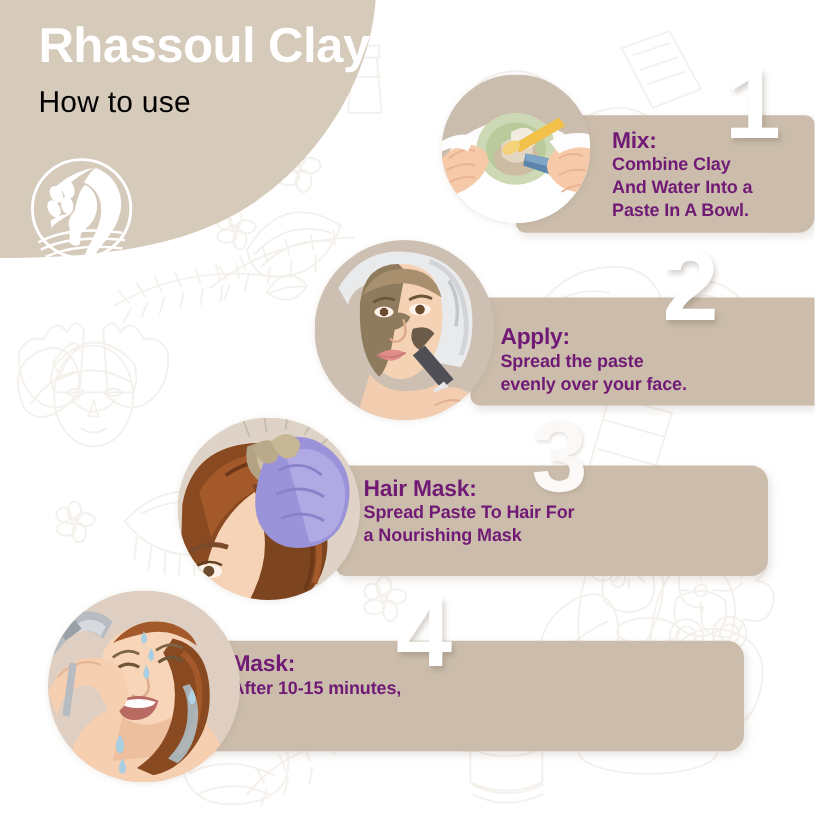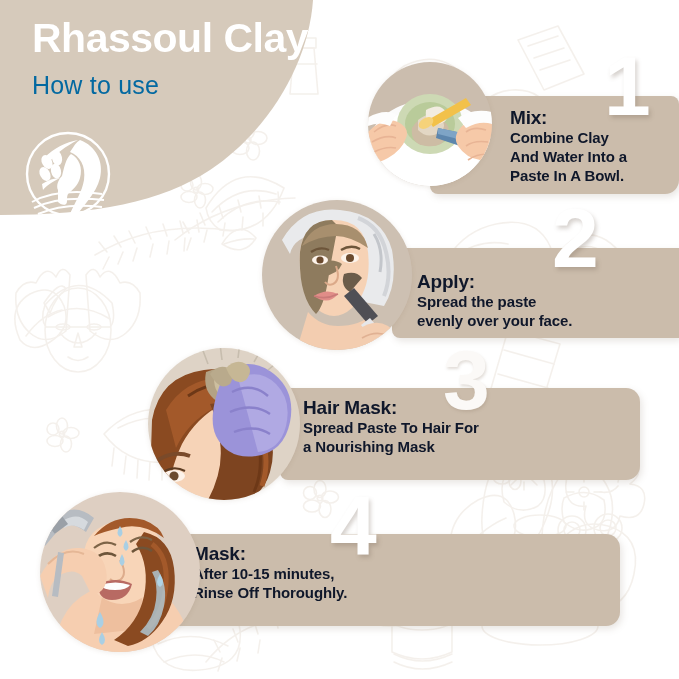--- a/index.html
+++ b/index.html
@@ -15,21 +15,21 @@
   .bg-pattern{position:absolute;inset:0;width:679px;height:679px;z-index:0;opacity:.55;}
 
   
   .header-shape{position:absolute;left:0;top:0;width:420px;height:215px;z-index:2;}
   .title-wrap{position:absolute;left:32px;top:18px;z-index:4;}
   .title{
     font-size:41px;font-weight:700;letter-spacing:-.5px;line-height:1;
     color:#ffffff;white-space:nowrap;
   }
   .subtitle{
-    margin-top:14px;font-size:25px;font-weight:400;color:#0369a1;
+    margin-top:14px;font-size:25px;font-weight:400;color:#000000;
     letter-spacing:.2px;line-height:1;
   }
   
   .title-overlay{
     position:absolute;left:32px;top:18px;z-index:3;
     font-size:41px;font-weight:700;letter-spacing:-.5px;line-height:1;
     color:#cbb9a6;white-space:nowrap;
   }
 
   
@@ -40,21 +40,21 @@
          box-shadow:0 1px 5px rgba(120,100,80,.13);}
   .p1{left:368px;top:62px;width:124px;height:124px;}
   .p2{left:262px;top:200px;width:150px;height:150px;}
   .p3{left:148px;top:348px;width:152px;height:152px;}
   .p4{left:40px;top:492px;width:160px;height:160px;}
 
   
   .panel{
     position:absolute;background:#cbbcab;z-index:5;
     box-shadow:2px 3px 7px rgba(130,112,95,.18);
-    color:#0f172a;box-sizing:border-box;
+    color:#701a75;box-sizing:border-box;
   }
   .panel .hd{font-size:19px;font-weight:700;line-height:1.12;letter-spacing:-.2px;}
   .panel .bd{font-size:15px;font-weight:700;line-height:1.27;letter-spacing:-.1px;}
 
   .panel1{left:430px;top:96px;width:249px;height:98px;border-radius:8px 8px 14px 8px;
           padding:11px 0 0 80px;}
   .panel2{left:392px;top:248px;width:287px;height:90px;border-radius:8px 0 0 8px;
           padding:23px 0 0 25px;}
   .panel3{left:280px;top:388px;width:360px;height:92px;border-radius:8px 14px 14px 8px;
           padding:9px 0 10px 23px;}
@@ -434,21 +434,20 @@
 
       <g stroke="#c7bdae" stroke-width="1.6" fill="none">
         <path d="M60 16 l-6 -16 M74 12 l-2 -16 M90 10 l2 -16 M106 14 l8 -14 M120 22 l12 -10"></path>
       </g>
     </svg>
   </div>
 
   <div class="panel panel4">
     <div class="hd">Mask:</div>
     <div class="bd">After 10-15 minutes,</div>
-    <div class="bd">Rinse Off Thoroughly.</div>
   </div>
   <div class="num n4">4</div>
   <div class="photo p4">
     <svg viewBox="0 0 160 160" xmlns="http://www.w3.org/2000/svg">
       <rect width="160" height="160" fill="#decfc2"></rect>
 
       <path d="M14 160 q4 -50 44 -64 q44 -16 70 10 q24 26 20 54Z" fill="#f6ceb0"></path>
 
       <path d="M64 96 q18 12 36 4 l10 36 l-56 6Z" fill="#eebf9e"></path>
 

